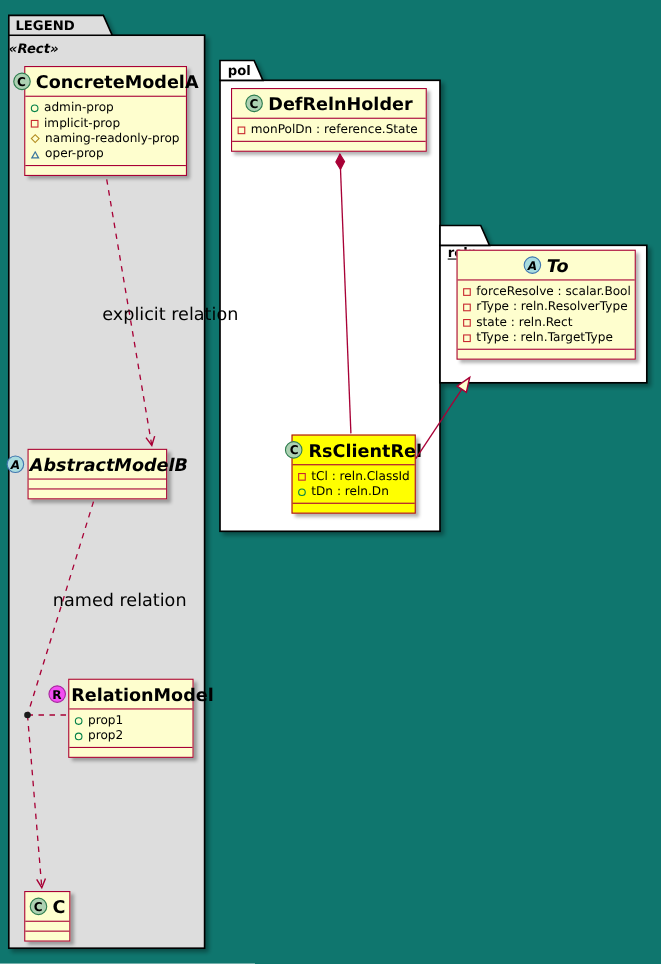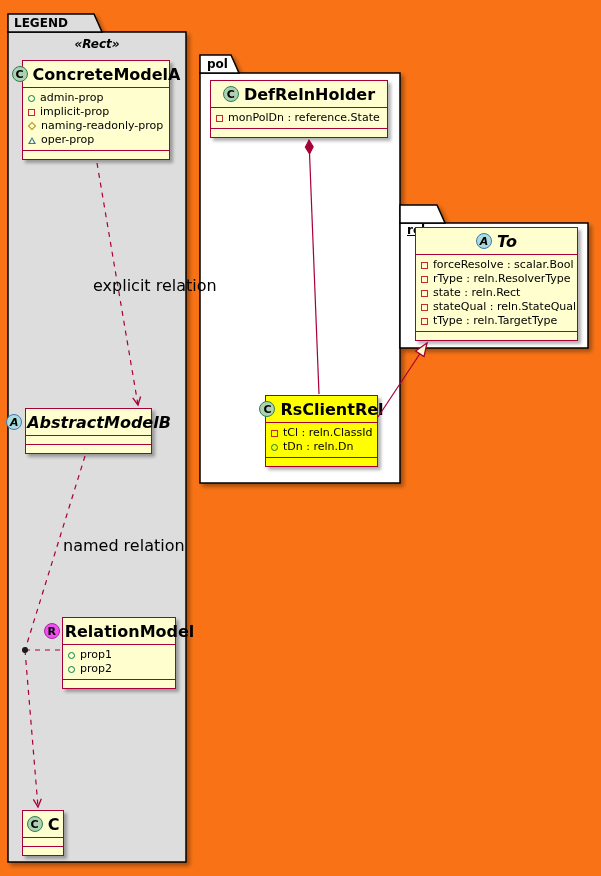--- a/index.html
+++ b/index.html
@@ -1,21 +1,21 @@
 <!DOCTYPE html>
 <html><head>
 <meta charset="utf-8">
 <style>
   * { margin:0; padding:0; box-sizing:border-box; }
   body { font-family:"DejaVu Sans", sans-serif; background:#ffffff; }
-  #canvas { position:relative; width:601px; height:876px; background:#f97316; overflow:hidden; }
+  #canvas { position:relative; width:601px; height:876px; background:#0f766e; overflow:hidden; }
   svg.layer { position:absolute; left:0; top:0; pointer-events:none; }
 
   .pkg-label { position:absolute; font-size:12px; font-weight:bold; color:#000; }
-  .stereotype { position:absolute; font-size:12px; font-style:italic; font-weight:600; text-align:center; color:#000; }
+  .stereotype { position:absolute; font-size:12px; font-style:italic; font-weight:600; text-align:left; color:#000; }
   .edge-label { position:absolute; font-size:16px; color:#000; white-space:nowrap; }
 
   .uml-class { position:absolute; background:#FEFECE; border:1px solid #A80036;
                box-shadow:3px 3px 3px rgba(0,0,0,0.3); font-size:11px; color:#000; }
   .uml-class.highlight { background:#FFFF00; }
   .uml-class.highlight .ficon-triangle::after,
   .uml-class.highlight .ficon { background-clip:border-box; }
 
   .class-header { display:flex; align-items:center; justify-content:center; gap:5px; padding:4px 6px; height:26px; }
   .class-name { font-size:16px; font-weight:bold; white-space:nowrap; }
@@ -178,24 +178,20 @@
       <div class="prop-row">
         <span class="ficon ficon-square"></span>
         <span>rType : reln.ResolverType</span>
       </div>
       <div class="prop-row">
         <span class="ficon ficon-square"></span>
         <span>state : reln.Rect</span>
       </div>
       <div class="prop-row">
         <span class="ficon ficon-square"></span>
-        <span>stateQual : reln.StateQual</span>
-      </div>
-      <div class="prop-row">
-        <span class="ficon ficon-square"></span>
         <span>tType : reln.TargetType</span>
       </div>
     </div>
     <div class="empty-section"></div>
   </div>
 
   <svg class="layer" width="601" height="876">
     <defs>
       <marker id="openArrow" markerWidth="14" markerHeight="12" refX="9" refY="5" orient="auto" markerUnits="userSpaceOnUse">
         <path d="M1,1 L9,5 L1,9" fill="none" stroke="#A80036" stroke-width="1.3"></path>
@@ -214,15 +210,15 @@
     <line x1="25" y1="650" x2="38" y2="807" stroke="#A80036" stroke-width="1.2" stroke-dasharray="5,5" marker-end="url(#openArrow)"></line>
     <line x1="25" y1="650" x2="61" y2="650" stroke="#A80036" stroke-width="1.2" stroke-dasharray="5,5"></line>
     <circle cx="25" cy="650" r="3" fill="#1a1a1a"></circle>
 
     <line x1="309" y1="140" x2="319" y2="394" stroke="#A80036" stroke-width="1.2" marker-start="url(#fillDiamond)"></line>
 
     <line x1="378" y1="417" x2="427" y2="343" stroke="#A80036" stroke-width="1.2" marker-end="url(#hollowTri)"></line>
   </svg>
 
   <div class="edge-label" style="left:93px; top:276px;">explicit relation</div>
-  <div class="edge-label" style="left:63px; top:536px;">named relation</div>
+  <div class="edge-label" style="left:48px; top:536px;">named relation</div>
 
 </div>
 
 </body></html>

